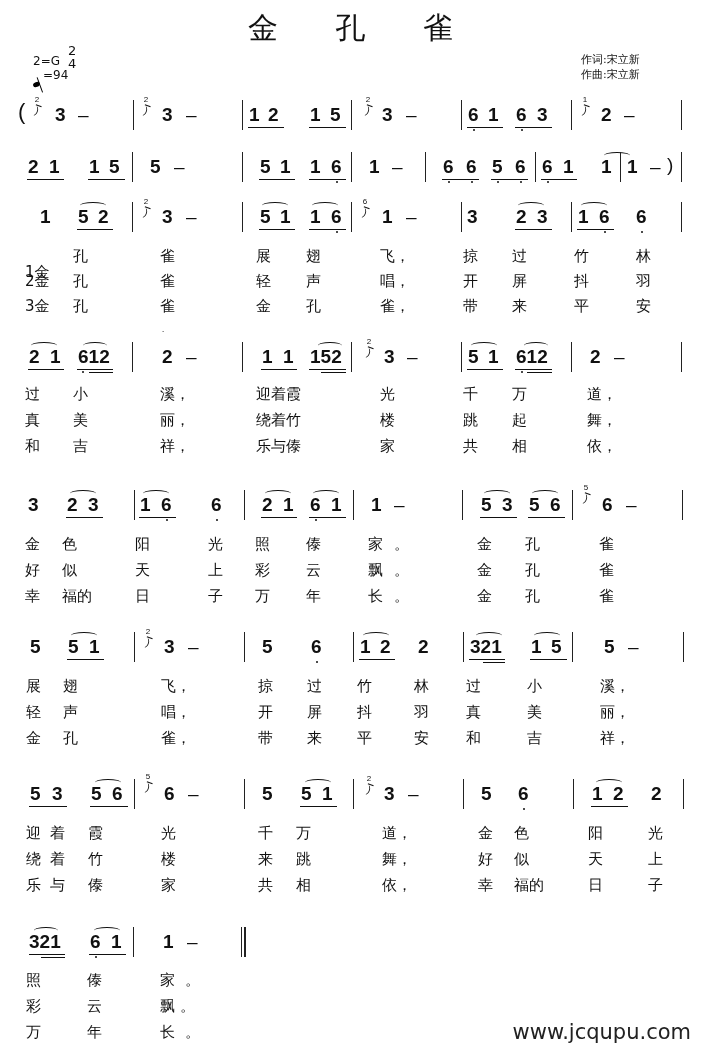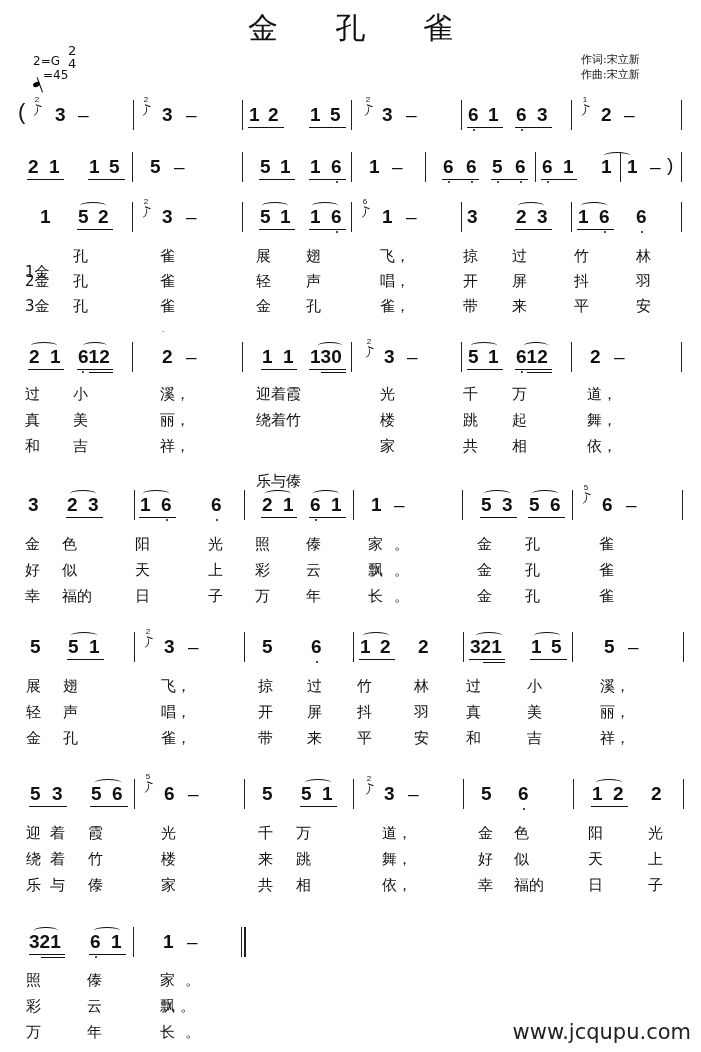--- a/index.html
+++ b/index.html
@@ -25,21 +25,21 @@
 </head>
 <body>
 
 <div class="abs title">金 孔 雀</div>
 <div class="abs key">2=G</div>
 <div class="abs ts">
   <div>2</div>
   <div>4</div>
 </div>
 <div class="abs tempo">
-  <span class="note"><span class="stem"></span></span><span>=45</span>
+  <span class="note"><span class="stem"></span></span><span>=94</span>
 </div>
 <div class="abs credits">
   <div>作词:宋立新</div>
   <div>作曲:宋立新</div>
 </div>
 
 <div class="row" style="top:98px;">
   <span class="n" style="left:18px; font-weight:normal; font-size:22px; top:4px;">(</span>
   <span class="grace" style="left:32px; top:-2px;">2<div style="font-size: 10px; line-height: 10px; border-top: 1px solid rgb(17, 17, 17); width: 6px; margin: 1px auto 0px; transform: rotate(20deg);">)</div></span>
   <span class="n" style="left:55px; top:7px;">3</span>
@@ -208,21 +208,21 @@
   <div class="dot" style="left:82px; top:31px;"></div>
   <div class="u1" style="left:77px; width:36px; top:29px;"></div>
   <div class="u1" style="left:89px; width:24px; top:32px;"></div>
   <div class="bar" style="left:132px; top:2px;"></div>
   <span class="n" style="left:162px; top:7px;">2</span>
   <span class="n" style="left:186px; top:7px; font-weight:normal;">–</span>
   <div class="bar" style="left:242px; top:2px;"></div>
   <span class="n" style="left:262px; top:7px;">1</span>
   <span class="n" style="left:283px; top:7px;">1</span>
   <div class="u1" style="left:261px; width:36px; top:29px;"></div>
-  <span class="n" style="left:310px; top:7px;">130</span>
+  <span class="n" style="left:310px; top:7px;">152</span>
   <div class="slur" style="left:318px; width:24px; top:2px;"></div>
   <div class="u1" style="left:309px; width:37px; top:29px;"></div>
   <div class="u1" style="left:321px; width:25px; top:32px;"></div>
   <div class="bar" style="left:351px; top:2px;"></div>
   <span class="grace" style="left:364px; top:-2px;">2<div style="font-size: 10px; line-height: 10px; border-top: 1px solid rgb(17, 17, 17); width: 6px; margin: 1px auto 0px; transform: rotate(20deg);">)</div></span>
   <span class="n" style="left:384px; top:7px;">3</span>
   <span class="n" style="left:407px; top:7px; font-weight:normal;">–</span>
   <div class="bar" style="left:461px; top:2px;"></div>
   <span class="n" style="left:468px; top:7px;">5</span>
   <span class="n" style="left:488px; top:7px;">1</span>
@@ -253,21 +253,21 @@
   <span class="lyr" style="left:160px; top:410px;">丽，</span>
   <span class="lyr" style="left:256px; top:410px;">绕着竹</span>
   <span class="lyr" style="left:380px; top:410px;">楼</span>
   <span class="lyr" style="left:463px; top:410px;">跳</span>
   <span class="lyr" style="left:512px; top:410px;">起</span>
   <span class="lyr" style="left:587px; top:410px;">舞，</span>
 
   <span class="lyr" style="left:25px; top:436px;">和</span>
   <span class="lyr" style="left:73px; top:436px;">吉</span>
   <span class="lyr" style="left:160px; top:436px;">祥，</span>
-  <span class="lyr" style="left:256px; top:436px;margin-top:35px;">乐与傣</span>
+  <span class="lyr" style="left:256px; top:436px;">乐与傣</span>
   <span class="lyr" style="left:380px; top:436px;">家</span>
   <span class="lyr" style="left:463px; top:436px;">共</span>
   <span class="lyr" style="left:512px; top:436px;">相</span>
   <span class="lyr" style="left:587px; top:436px;">依，</span>
 </div>
 
 <div class="row" style="top:488px;">
   <span class="n" style="left:28px; top:7px;">3</span>
   <span class="n" style="left:67px; top:7px;">2</span>
   <span class="n" style="left:88px; top:7px;">3</span>

